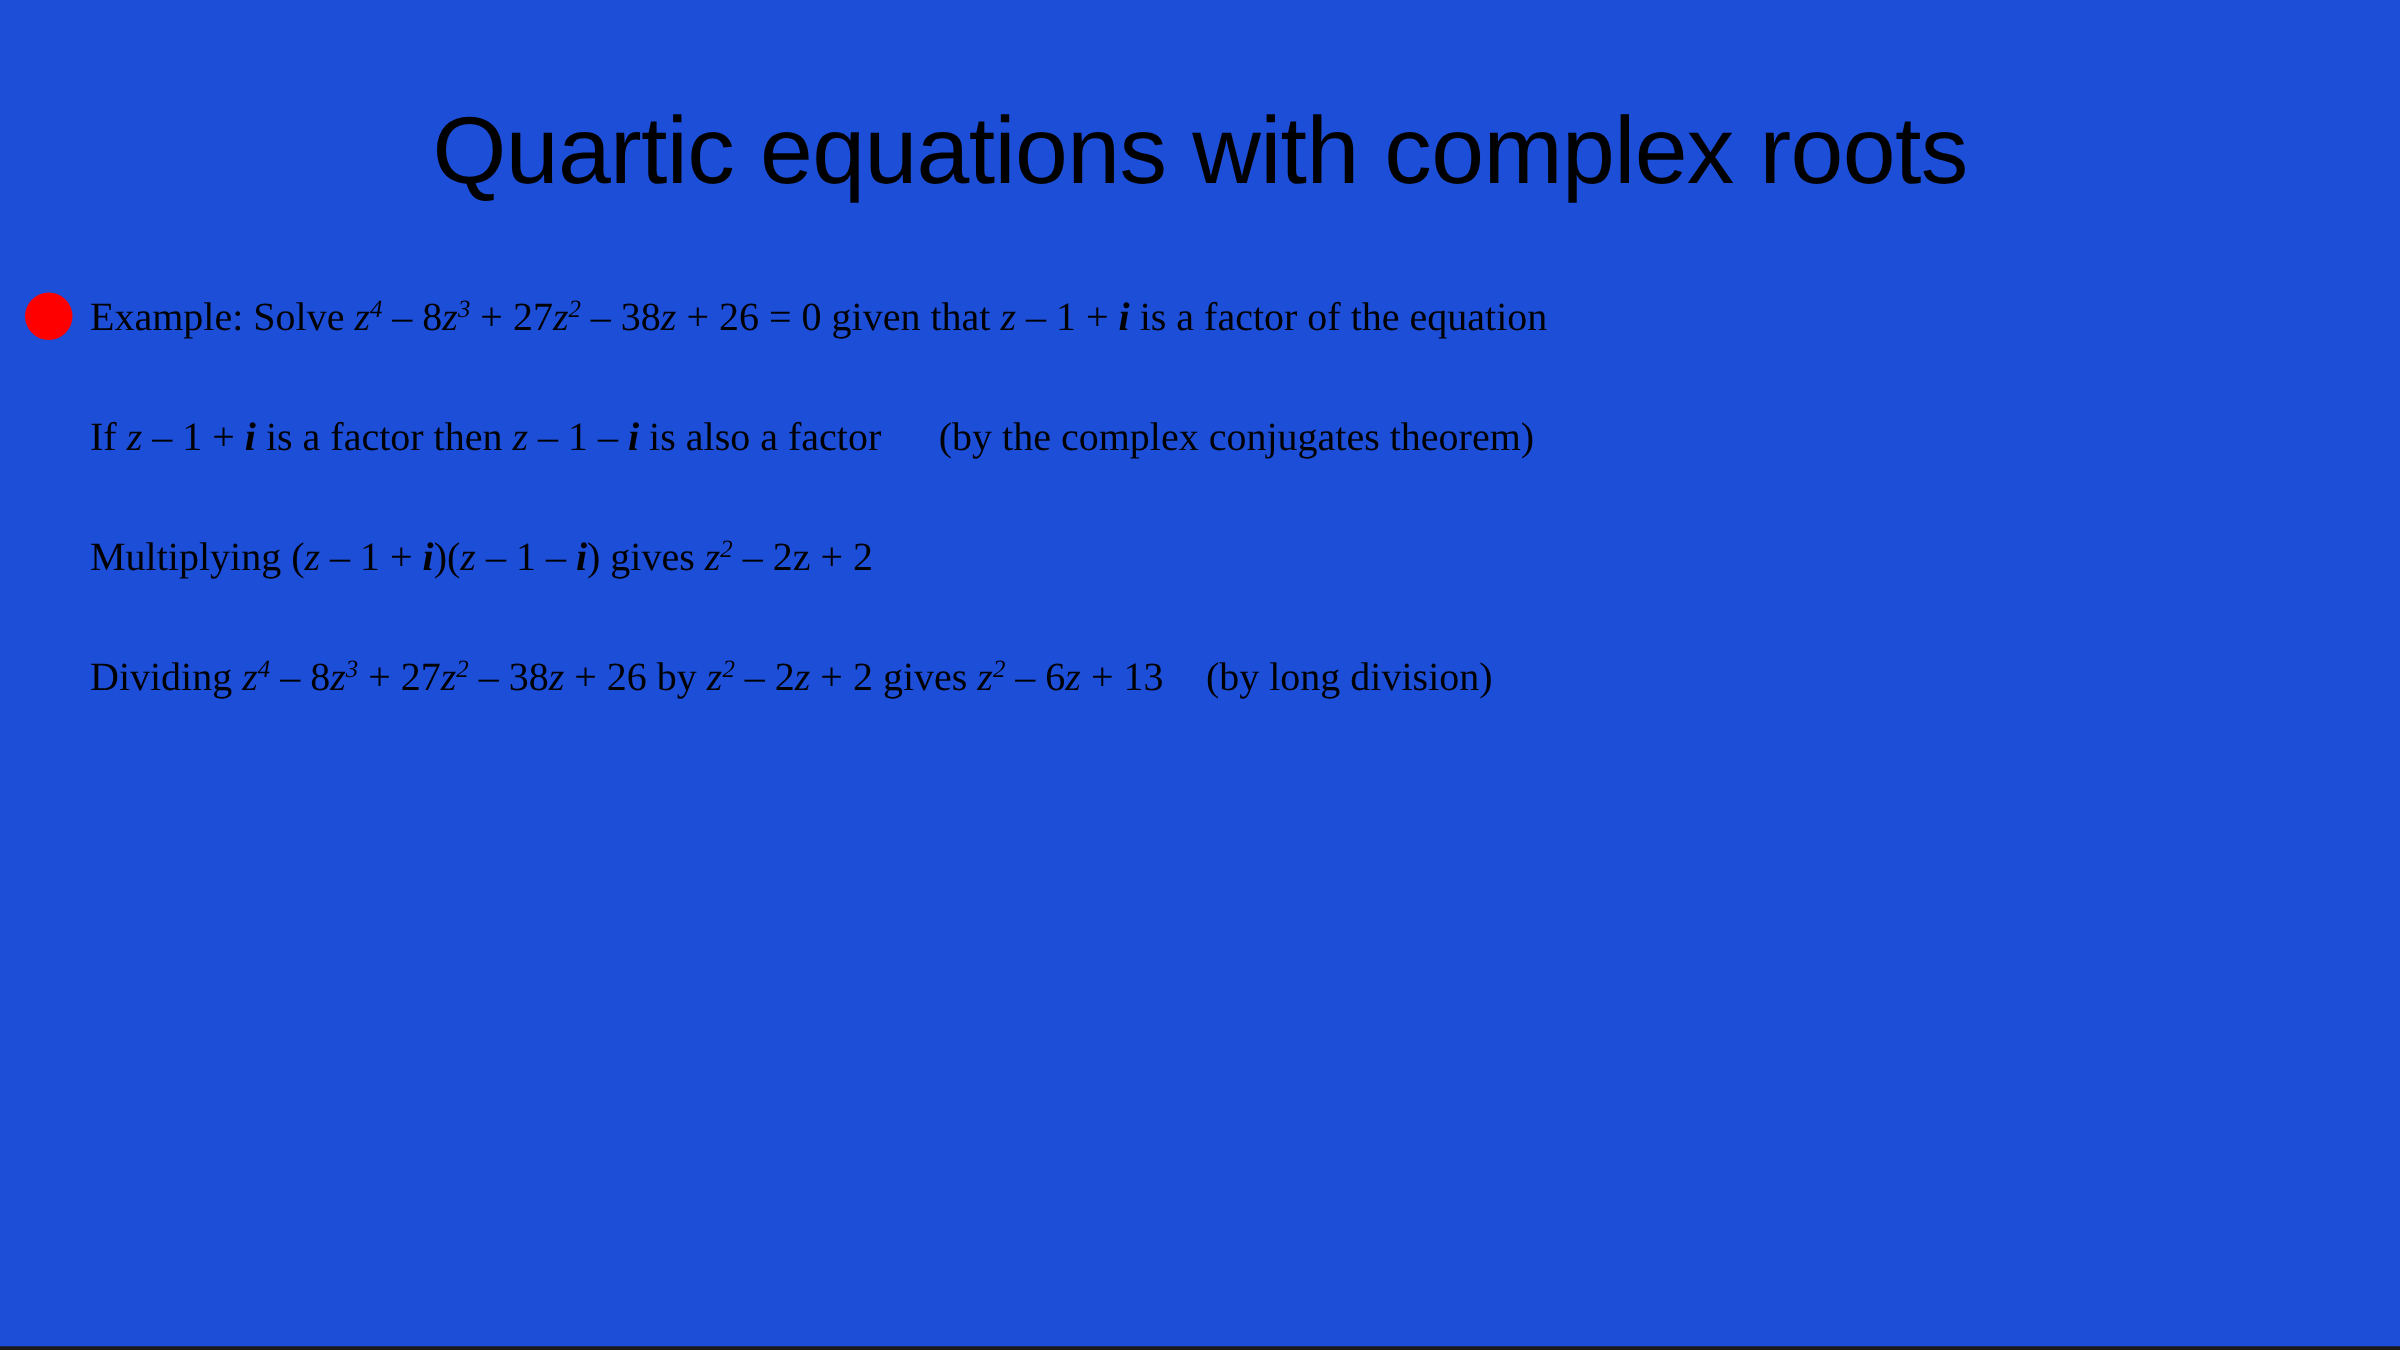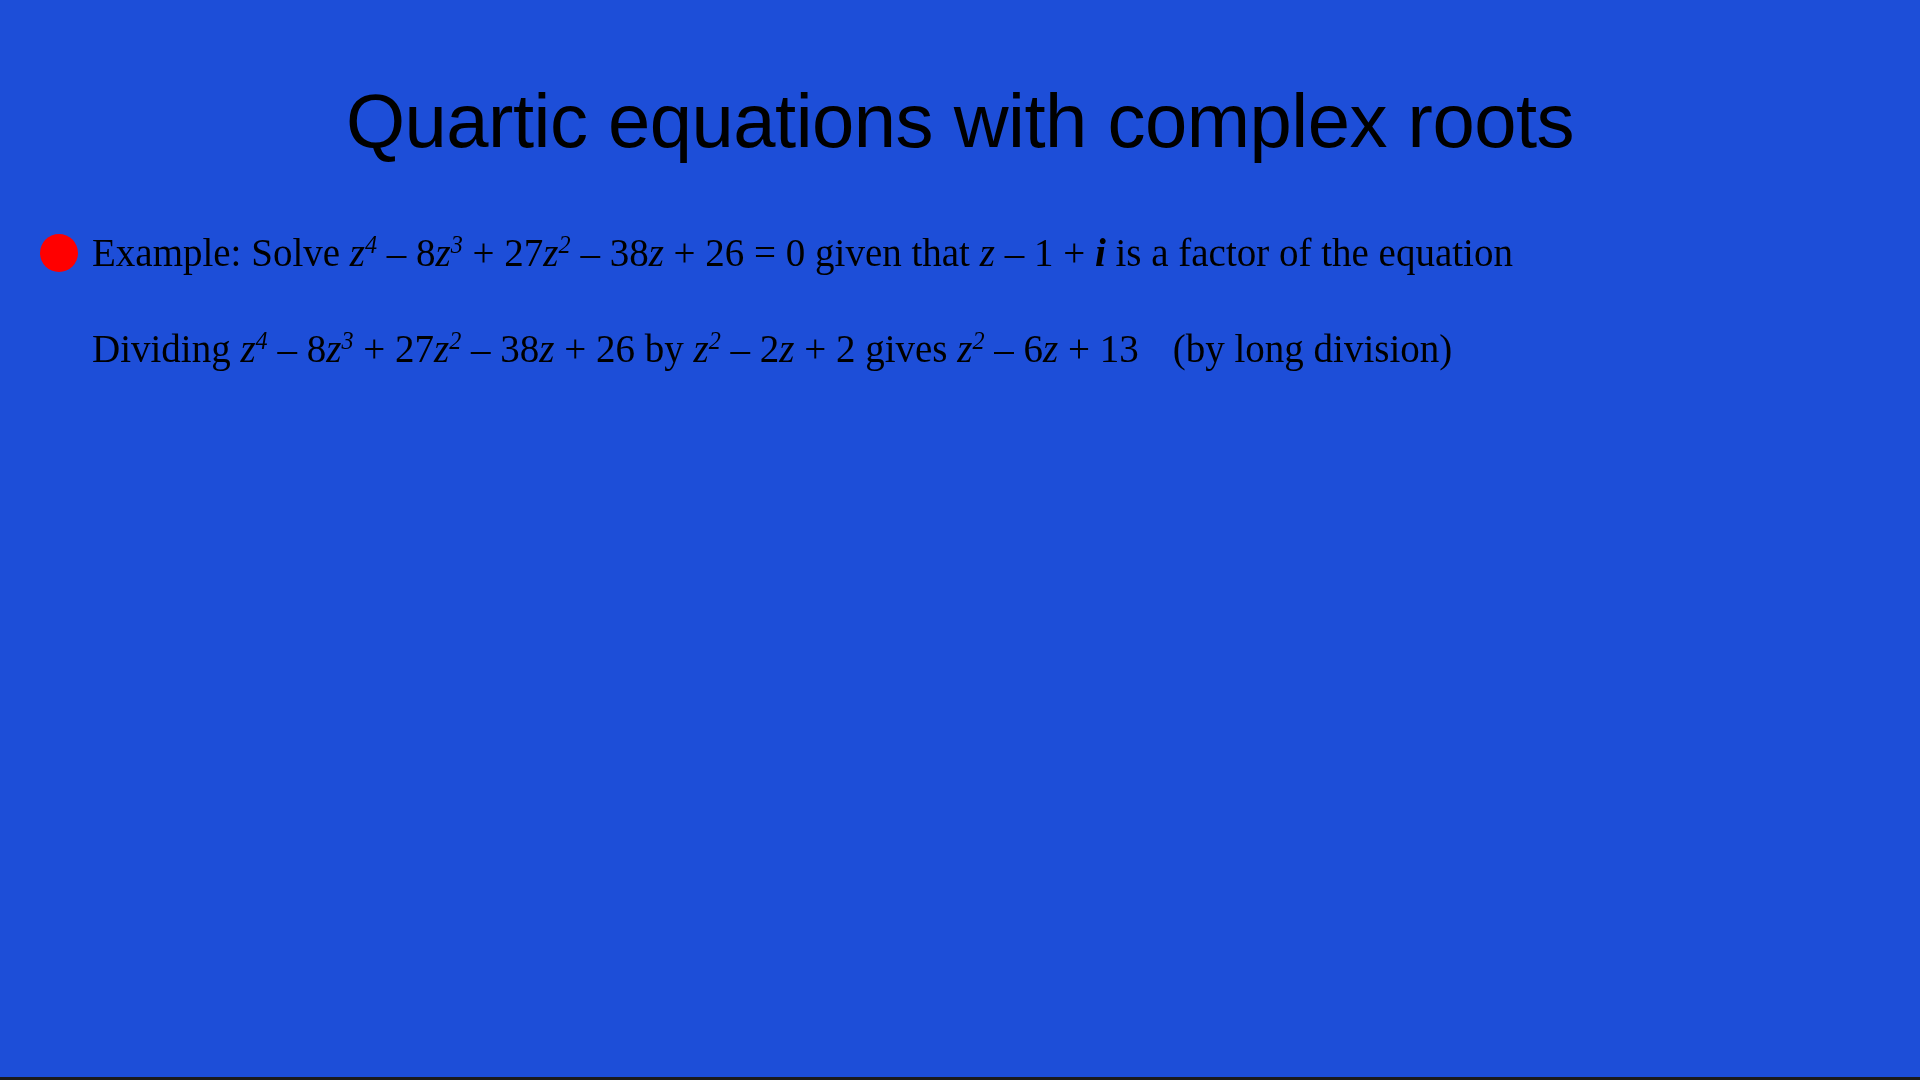--- a/index.html
+++ b/index.html
@@ -35,25 +35,24 @@
     position: absolute;
     left: 0;
     top: 205px;
     width: 1920px;
   }
   .line {
     position: relative;
     height: 96px;
     display: flex;
     align-items: center;
-    font-size: 39px;
+    font-size: 32px;
     line-height: 48px;
     color: #000000;
     white-space: nowrap;
-    margin-left: 20px;
   }
   .line .text {
     position: absolute;
     left: 72px;
     top: 50%;
     transform: translateY(-50%);
   }
   
   .bullet-dot {
     position: absolute;
@@ -88,21 +87,27 @@
 
   <div id="title">Quartic equations with complex roots</div>
 
   <div id="body">
 
     <div class="line">
       <span class="bullet-dot"></span>
       <span class="text"><span>Example: Solve </span><span class="v">z</span><sup>4</sup><span> – 8</span><span class="v">z</span><sup>3</sup><span> + 27</span><span class="v">z</span><sup>2</sup><span> – 38</span><span class="v">z</span><span> + 26 = 0 given that </span><span class="v">z</span><span> – 1 + </span><span class="im">i</span><span> is a factor of the equation</span></span>
     </div>
 
+    <div class="line">
+      <span class="text"><span>If </span><span class="v">z</span><span> – 1 + </span><span class="im">i</span><span> is a factor then </span><span class="v">z</span><span> – 1 – </span><span class="im">i</span><span> is also a factor</span><span class="gap"></span><span>(by the complex conjugates theorem)</span></span>
+    </div>
 
+    <div class="line">
+      <span class="text"><span>Multiplying (</span><span class="v">z</span><span> – 1 + </span><span class="im">i</span><span>)(</span><span class="v">z</span><span> – 1 – </span><span class="im">i</span><span>) gives </span><span class="v">z</span><sup>2</sup><span> – 2z + 2</span></span>
+    </div>
 
     <div class="line">
       <span class="text"><span>Dividing </span><span class="v">z</span><sup>4</sup><span> – 8</span><span class="v">z</span><sup>3</sup><span> + 27</span><span class="v">z</span><sup>2</sup><span> – 38</span><span class="v">z</span><span> + 26 by </span><span class="v">z</span><sup>2</sup><span> – 2</span><span class="v">z</span><span> + 2 gives </span><span class="v">z</span><sup>2</sup><span> – 6</span><span class="v">z</span><span> + 13</span><span class="gap-sm"></span><span>(by long division)</span></span>
     </div>
 
 
 
   </div>
 
   <div id="bottom-rule"></div>

